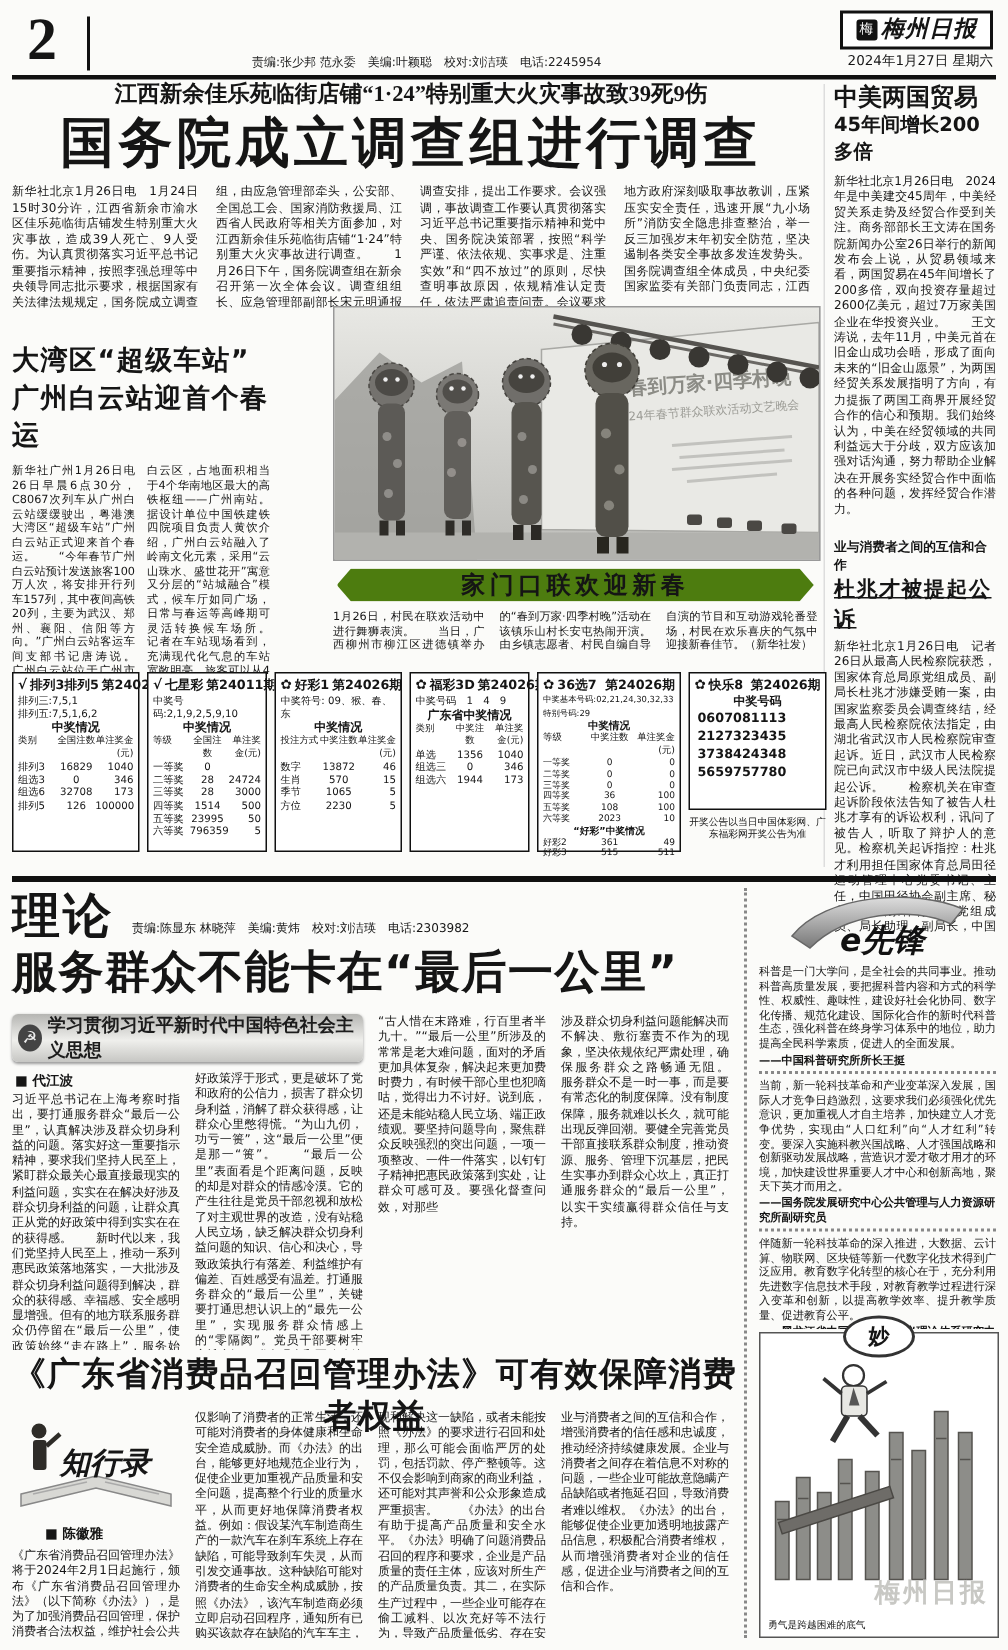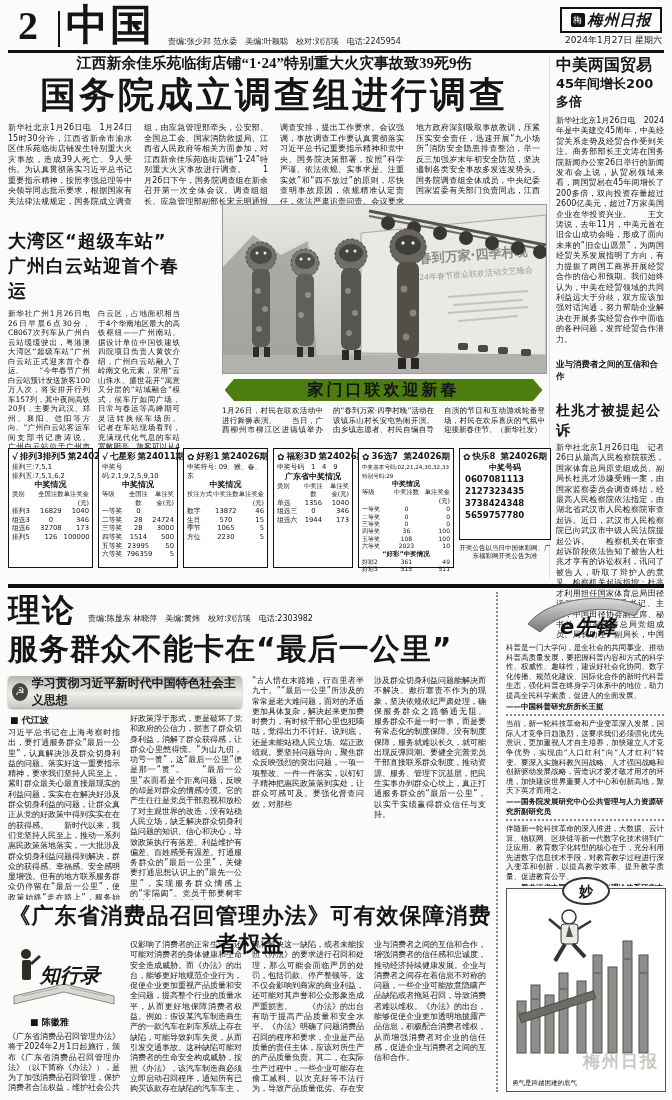--- a/index.html
+++ b/index.html
@@ -38,21 +38,21 @@
           font:900 16px/22px "DejaVu Sans",sans-serif;letter-spacing:3px;
           clip-path:polygon(3% 0,97% 0,100% 50%,97% 100%,3% 100%,0 50%);}
   #captext{margin-top:5px;column-count:3;column-gap:10px;height:38px;font-size:7.5px;line-height:9.5px;}
 
   
   #rightcol{left:556px;top:54px;width:108px;}
   .tr-h1{font:900 16px/21px "DejaVu Sans",sans-serif;}
   .tr-h2{font:900 13px/18px "DejaVu Sans",sans-serif;}
   #tradebody{margin-top:5px;font-size:8px;line-height:10.4px;height:236px;}
   #proskicker{margin-top:7px;font-size:8.5px;font-weight:700;}
-  #proshead{font:900 14px/20px "DejaVu Sans",sans-serif;letter-spacing:1px;margin-top:17px;}
+  #proshead{font:900 14px/20px "DejaVu Sans",sans-serif;letter-spacing:1px;margin-top:0;text-decoration:underline;}
   #prosbody{margin-top:3px;font-size:8px;line-height:10.4px;height:196px;}
   #col-vline{left:549px;top:56px;height:522px;border-left:1px solid #ddd;}
 
   
   #lottery{left:8px;top:448px;width:546px;height:132px;}
   .lbox{position:absolute;top:0;height:120px;border:1px solid #111;background:#fff;padding:2px 3px;box-sizing:border-box;}
   .lhead{display:flex;align-items:center;gap:2px;font-size:8.5px;font-weight:700;white-space:nowrap;}
   .licon{font-size:9px;}
   .lissue{margin-left:auto;font-weight:700;}
   .lline{font-size:6.8px;line-height:8.5px;}
@@ -108,21 +108,20 @@
   #cartoon svg{position:absolute;top:14px;left:4px;}
   #cartooncap{position:absolute;bottom:3px;left:5px;right:5px;font-size:6.5px;}
   #cartoonwm{position:absolute;bottom:18px;right:6px;font-size:17px;font-weight:700;color:#c8c8c4;letter-spacing:2px;}
 </style>
 </head>
 <body>
 
 <div id="hdr" class="abs">
   <div id="pageno" class="abs">2</div>
   <div id="hdr-vline" class="abs"></div>
-  <div id="secname" class="abs">中国</div>
   <div id="hdr-credits" class="abs">责编:张少邦 范永委　美编:叶颖聪　校对:刘洁瑛　电话:2245954</div>
   <div id="masthead" class="abs">
     <span class="seal">梅</span>
     <span class="mname">梅州日报</span>
   </div>
   <div id="hdr-date" class="abs">2024年1月27日 星期六</div>
 </div>
 
 <div id="topstory" class="abs">
   <div id="kicker">江西新余佳乐苑临街店铺“1·24”特别重大火灾事故致39死9伤</div>

